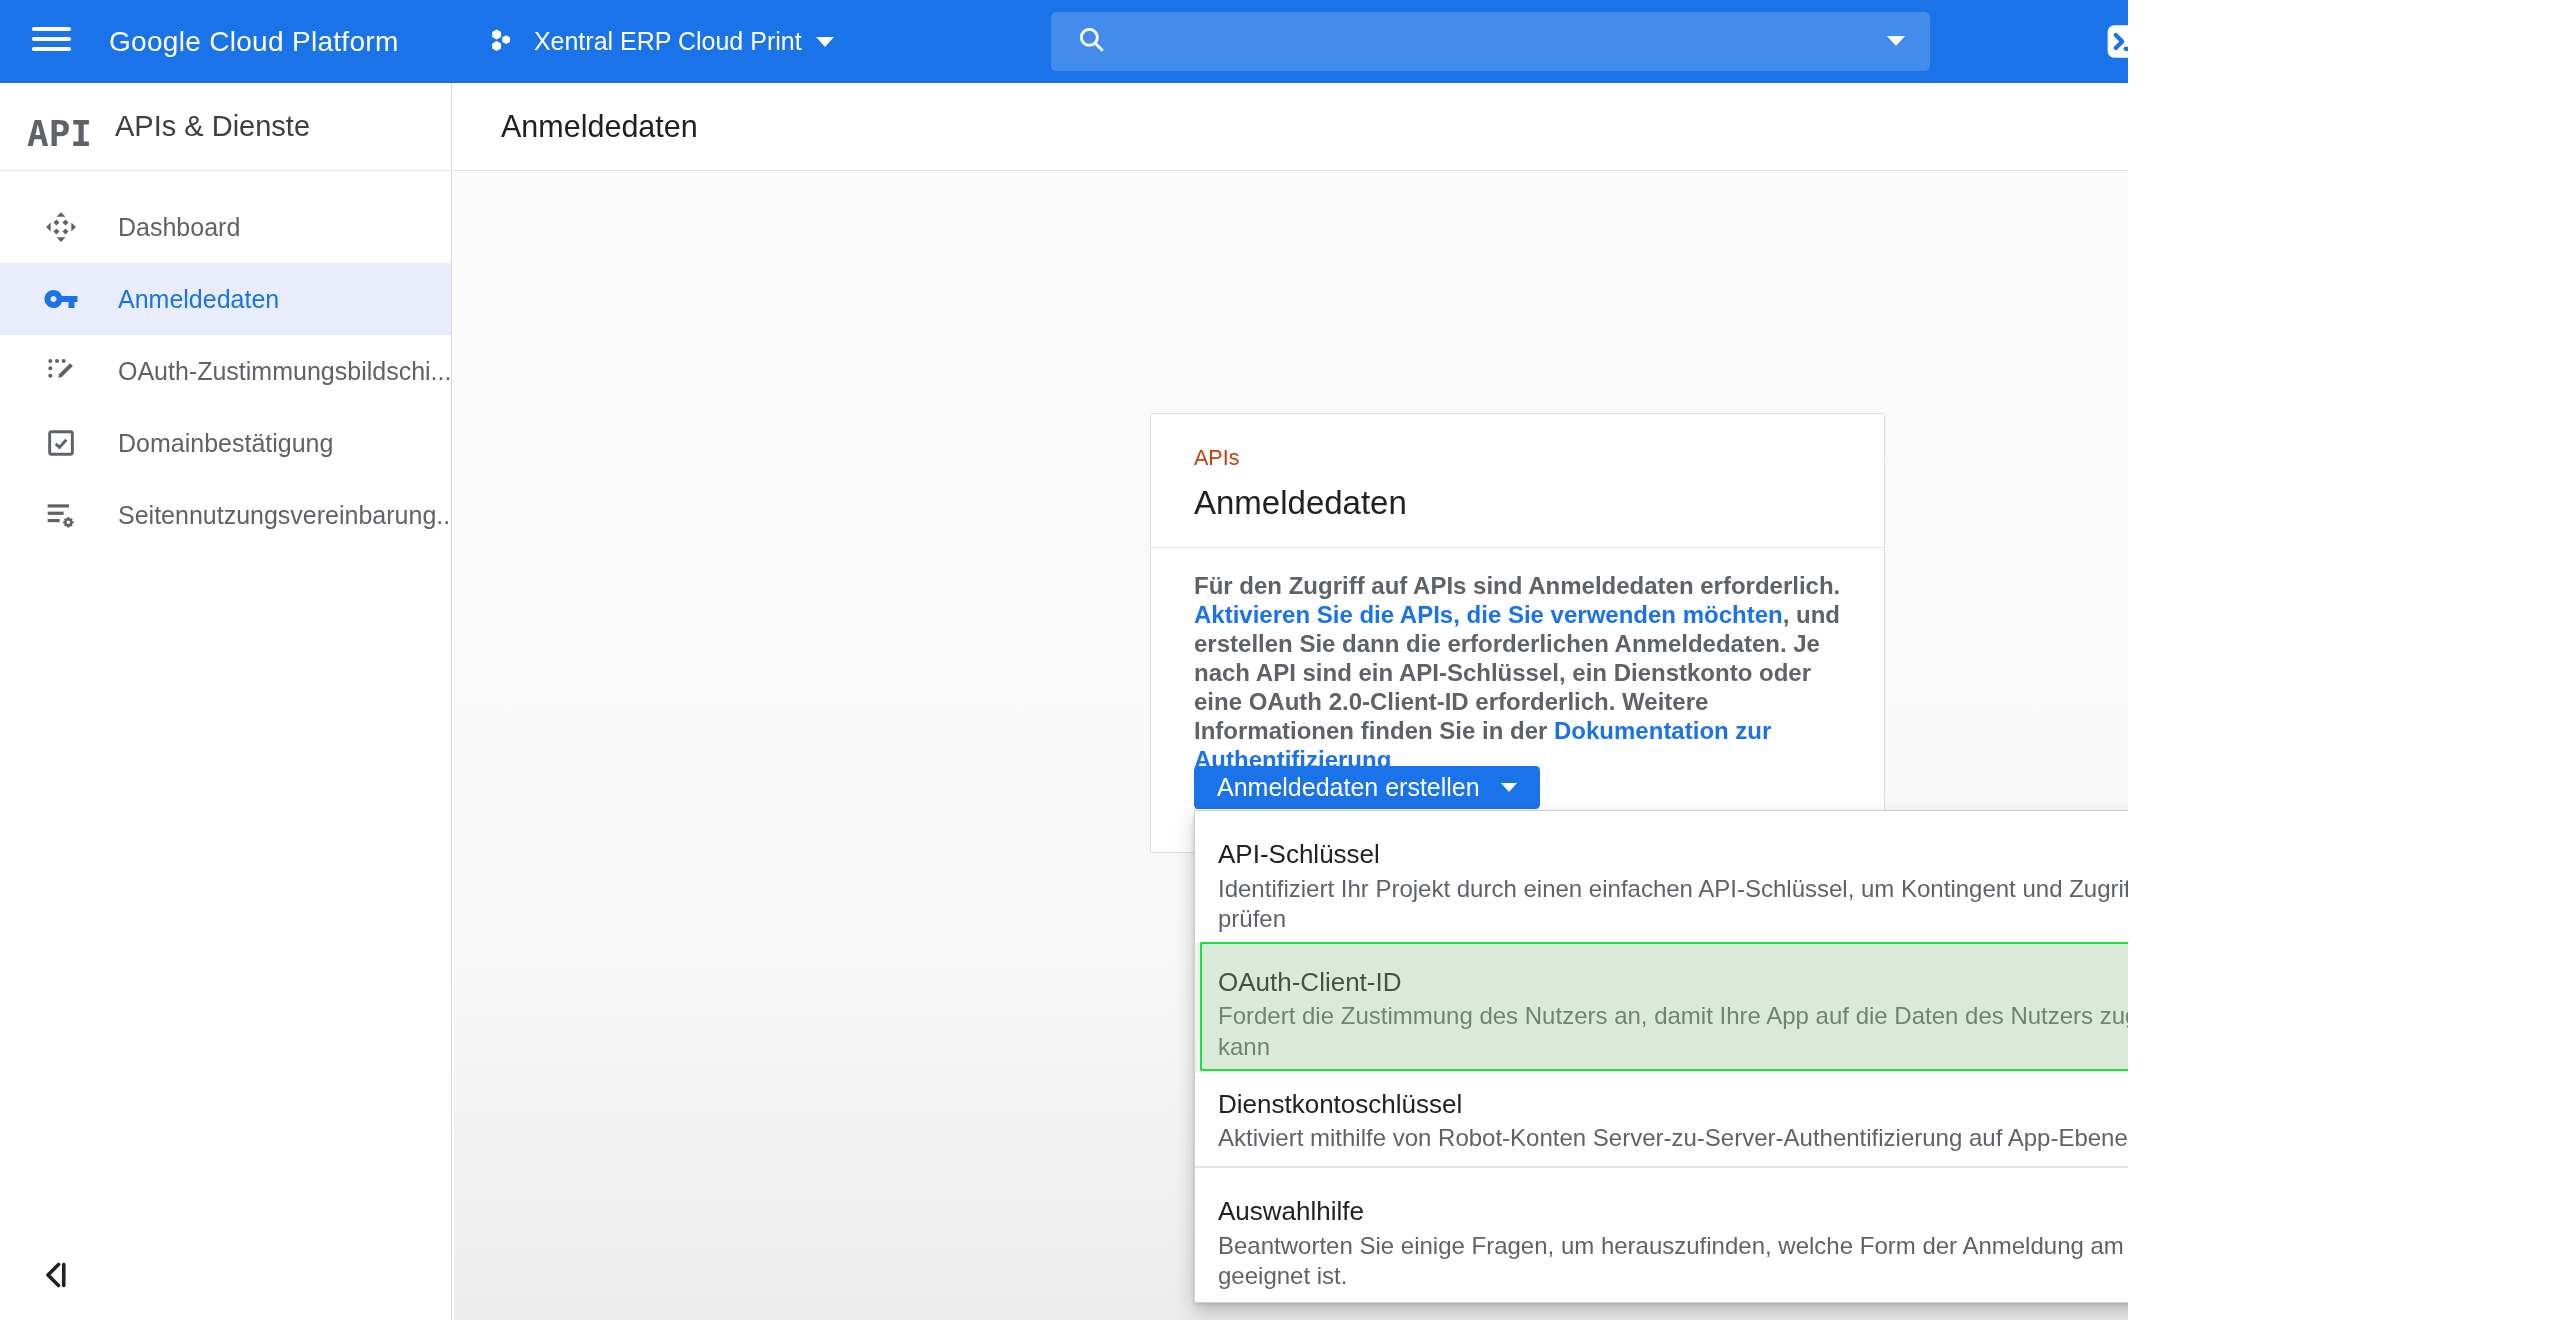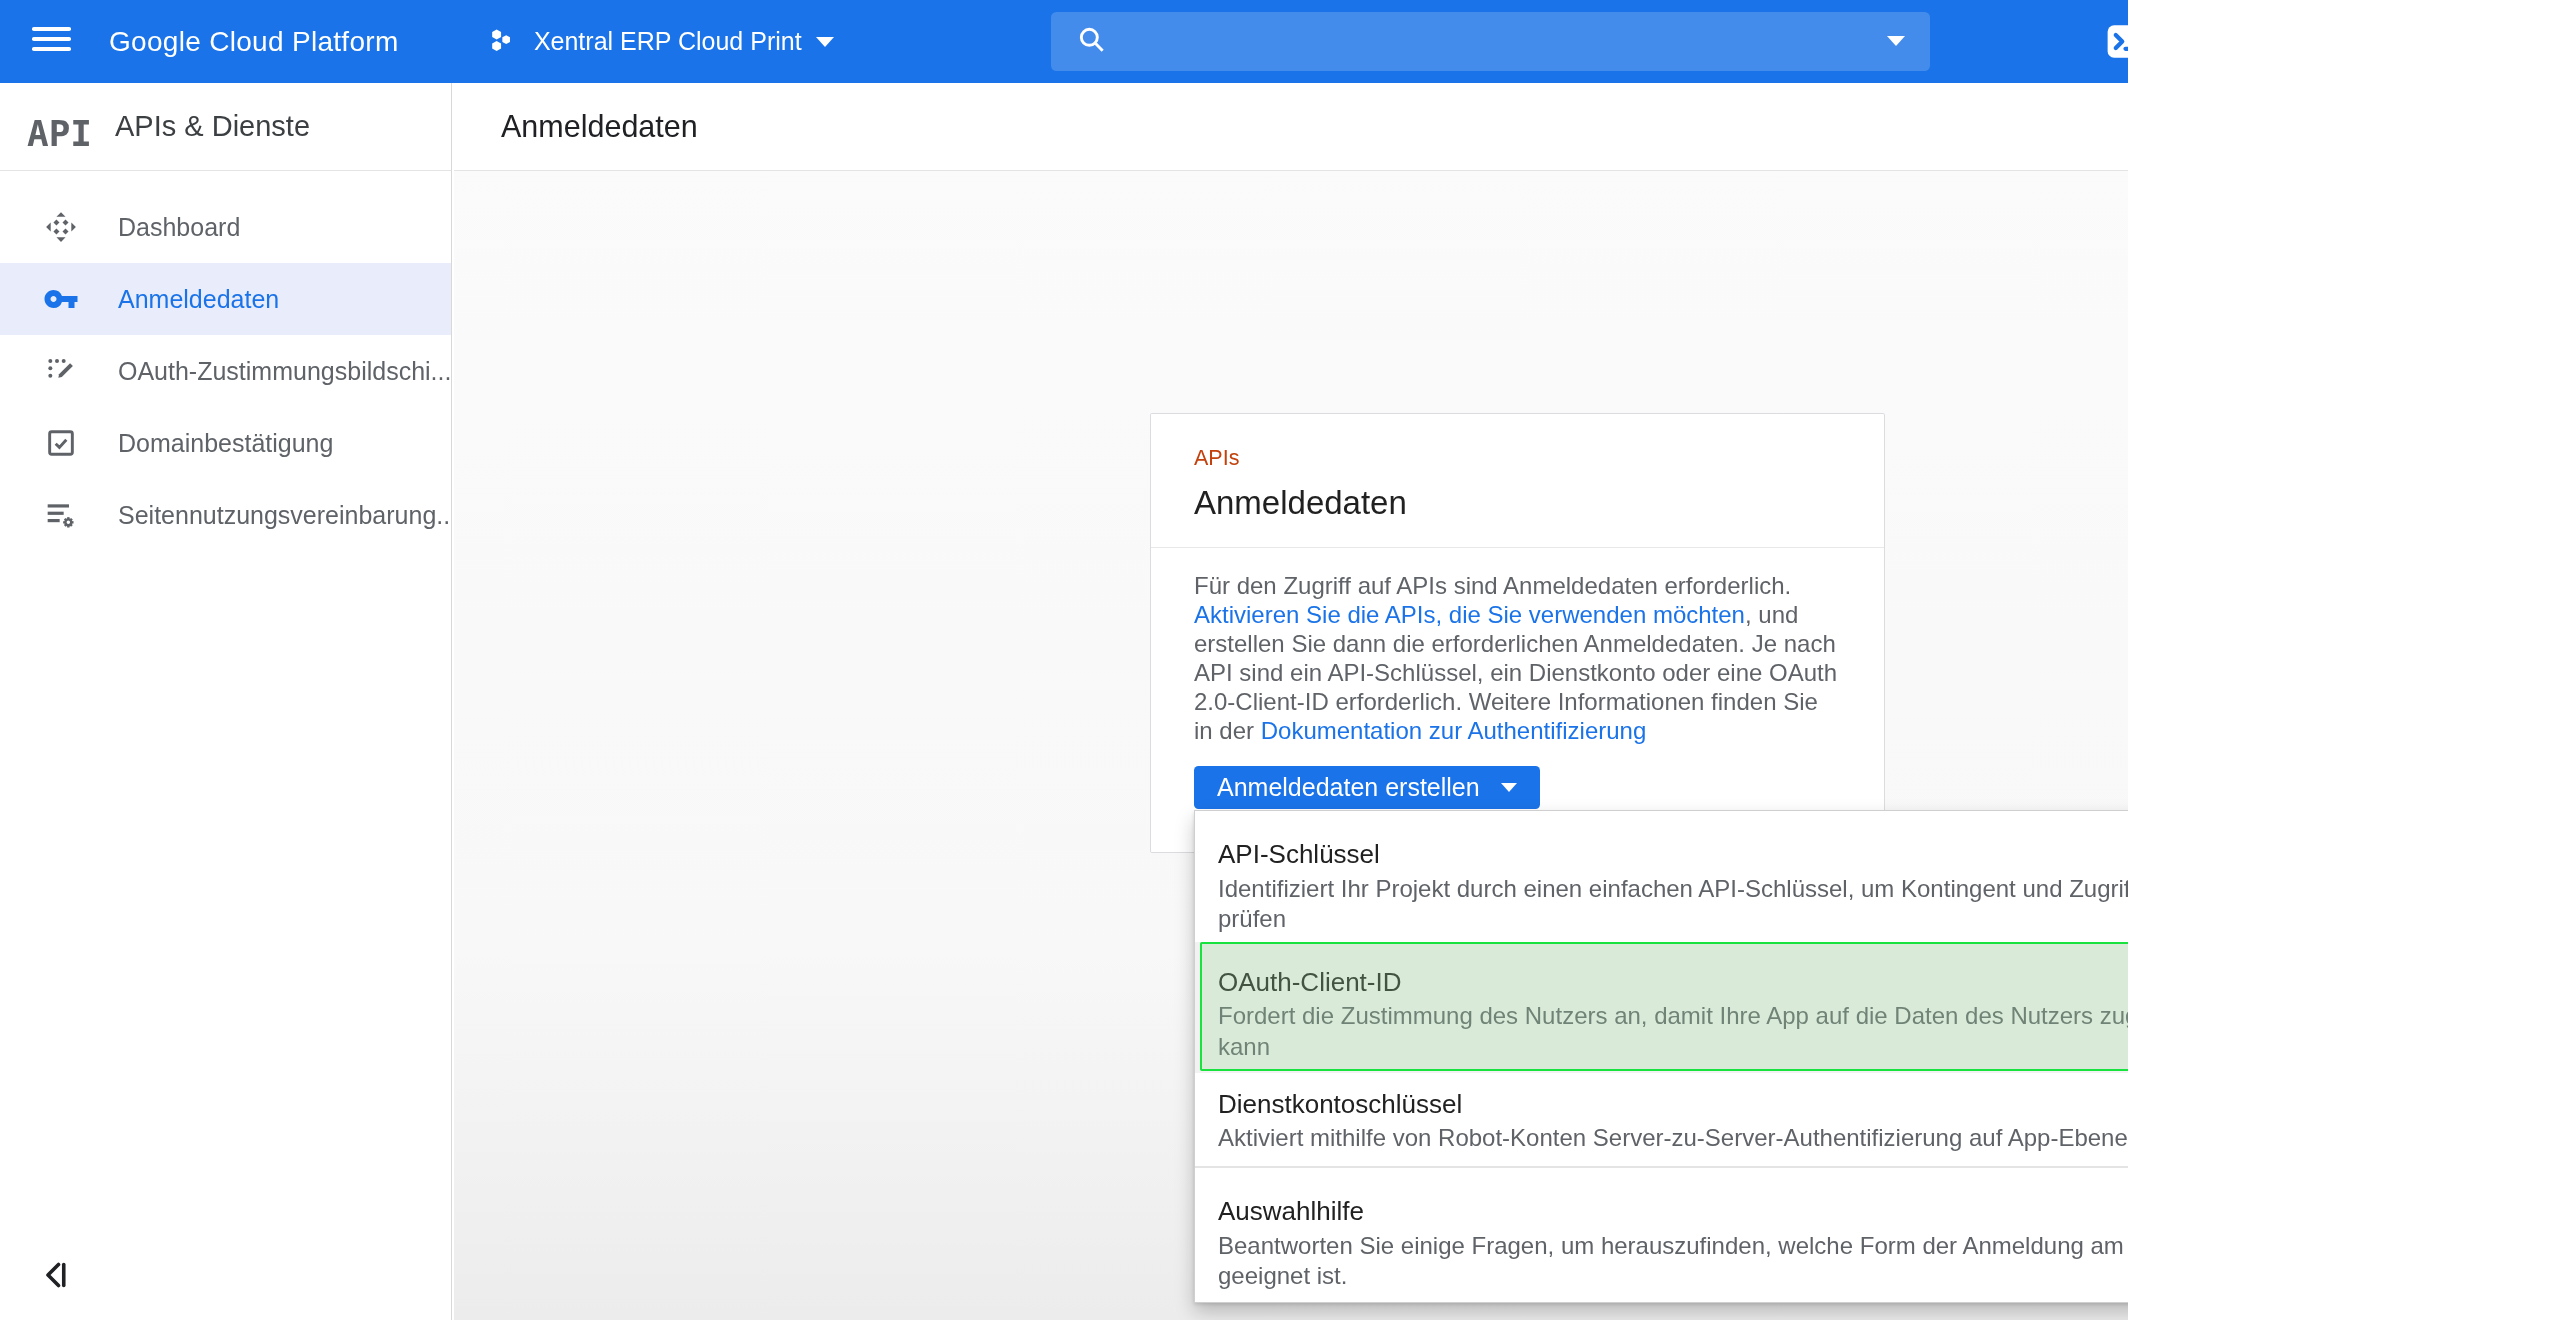--- a/index.html
+++ b/index.html
@@ -45,21 +45,21 @@
           background:linear-gradient(180deg, #fbfbfb 0%, #f8f8f8 70%, #ececec 100%); }
   .main-header { height:88px; background:#fff; border-bottom:1.8px solid #e4e4e4; display:flex; align-items:center; padding-left:47px; }
   .page-title { font-size:30.5px; color:#202124; }
 
   
   .card { position:absolute; left:1150px; top:413px; width:735px; height:440px; background:#fff;
           border:0.9px solid #dadce0; border-radius:1.8px; z-index:20; }
   .card-header { padding:32px 43px 25px 43px; border-bottom:1.8px solid #e8e8e8; }
   .card-eyebrow { font-size:21.5px; color:#c2410c; margin-bottom:12.6px; }
   .card-title { font-size:33px; color:#212121; font-weight:400; }
-  .card-body { padding:23px 43px 0 43px; }
+  .card-body { padding:23px 43px 0 43px;font-weight:bold; }
   .card-text { font-size:24px; line-height:29px; color:#5f6368; }
   .card-text a { color:#1a73e8; text-decoration:none; cursor:pointer; }
   .trailing-period { font-size:24px; line-height:29px; color:#5f6368; margin-top:12.6px; }
   .create-btn { position:absolute; left:43px; top:352px; height:43px; background:#1a73e8; border:none; border-radius:4.5px;
                 color:#fff; font-size:25px; font-family:"Liberation Sans",sans-serif; display:flex; align-items:center;
                 padding:0 23px; cursor:pointer; }
   .create-btn .btn-caret { width:0; height:0; border-left:8px solid transparent; border-right:8px solid transparent;
                 border-top:9px solid #fff; margin-left:21.5px; }
 
   

